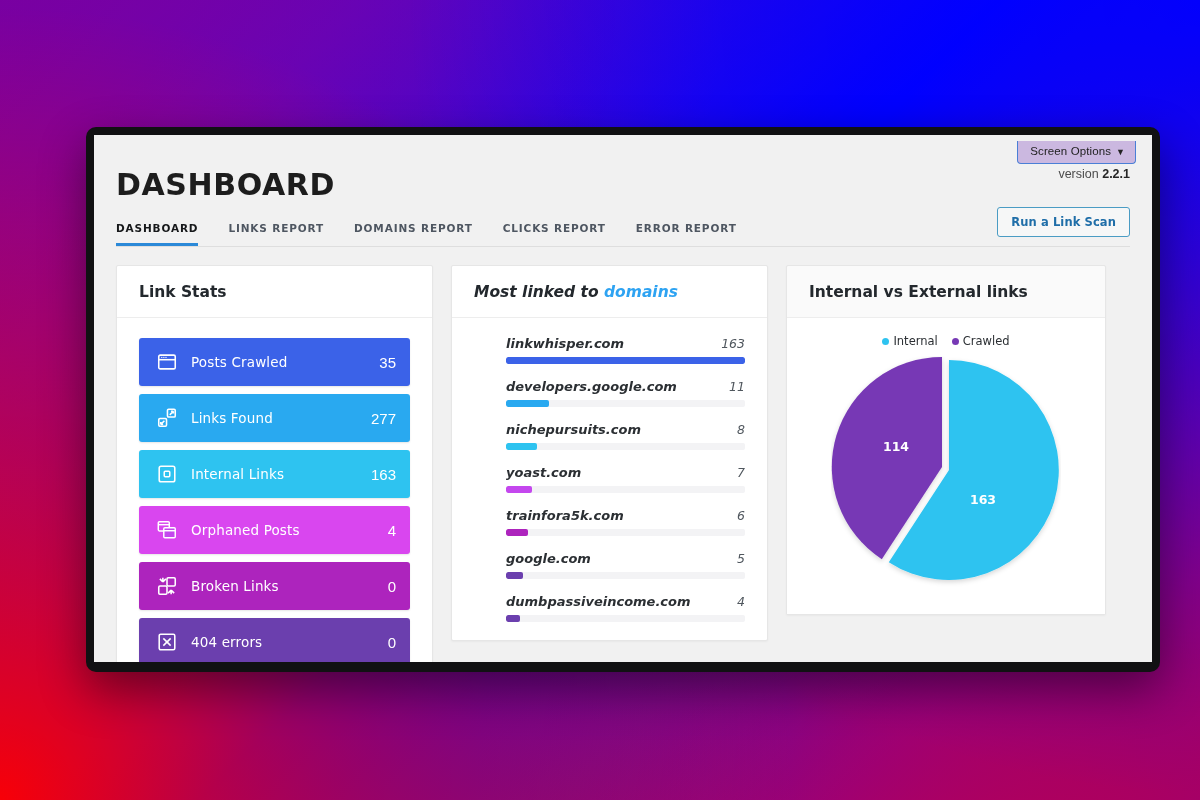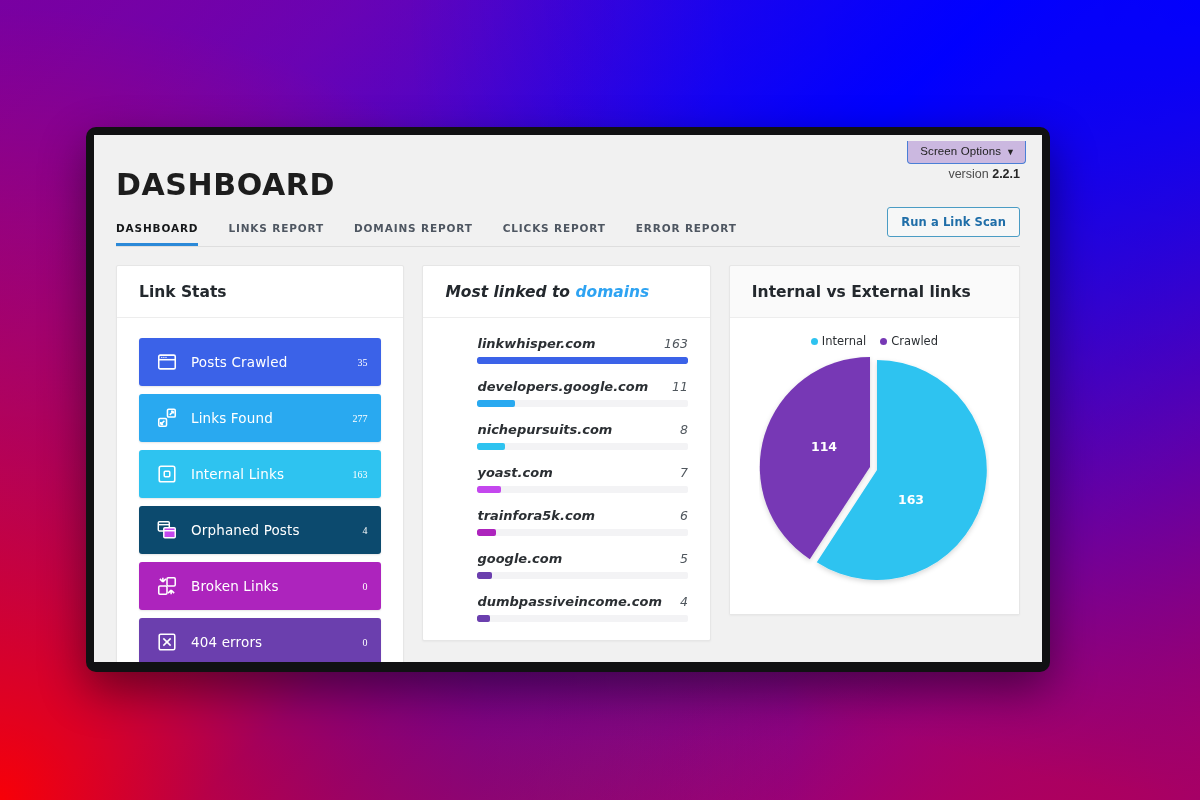--- a/index.html
+++ b/index.html
@@ -34,21 +34,21 @@
       radial-gradient(circle at 0% 0%, rgba(120,0,160,0.85) 0%, rgba(120,0,160,0) 50%),
       radial-gradient(circle at 100% 100%, rgba(150,0,120,0.85) 0%, rgba(150,0,120,0) 50%);
     pointer-events: none;
   }
 
   
   .device-frame {
     position: absolute;
     left: 86px;
     top: 127px;
-    width: 964px;
+    width: 1074px;
     height: 545px;
     background: #111113;
     border-radius: 10px;
     padding: 8px 8px 10px 8px;
     box-shadow: 0 18px 46px rgba(0,0,0,0.45);
     overflow: hidden;
   }
 
   .app-window {
     width: 100%;
@@ -193,22 +193,22 @@
     display: flex; align-items: center; justify-content: center;
   }
   .stat-icon svg { display: block; }
   .stat-label {
     flex: 1 1 auto;
     font-size: 13.5px;
     letter-spacing: .15px;
     font-family: "DejaVu Sans", "Liberation Sans", sans-serif;
   }
   .stat-value {
-    font-size: 10px;
-    font-family: Liberation Serif, serif;
+    font-size: 15px;
+    font-family: Liberation Sans, sans-serif;
   }
 
   
   .domains-body { padding: 18px 22px 0 22px; height: 322px; overflow: hidden; }
   .domain-item { margin-bottom: 15px; margin-left: 32px; }
   .domain-top {
     display: flex; justify-content: space-between; align-items: baseline;
     margin-bottom: 6px;
   }
   .domain-name {
@@ -307,21 +307,21 @@
             <span class="stat-icon">
               <svg width="22" height="22" viewBox="0 0 24 24" fill="none" stroke="#fff" stroke-width="1.7">
                 <rect x="3.5" y="3.5" width="17" height="17" rx="2"></rect>
                 <rect x="9" y="9" width="6" height="6" rx="1"></rect>
               </svg>
             </span>
             <span class="stat-label">Internal Links</span>
             <span class="stat-value">163</span>
           </div>
 
-          <div class="stat-row" style="background:#0c4a6e">
+          <div class="stat-row" style="background:#d946ef">
             <span class="stat-icon">
               <svg width="22" height="22" viewBox="0 0 24 24" fill="none" stroke="#fff" stroke-width="1.6">
                 <rect x="2.5" y="3" width="12" height="10" rx="1.2"></rect>
                 <line x1="2.5" y1="6.2" x2="14.5" y2="6.2"></line>
                 <rect x="8.5" y="9.5" width="12.5" height="11" rx="1.2" fill="#c447ee"></rect>
                 <line x1="8.5" y1="12.8" x2="21" y2="12.8"></line>
               </svg>
             </span>
             <span class="stat-label">Orphaned Posts</span>
             <span class="stat-value">4</span>

